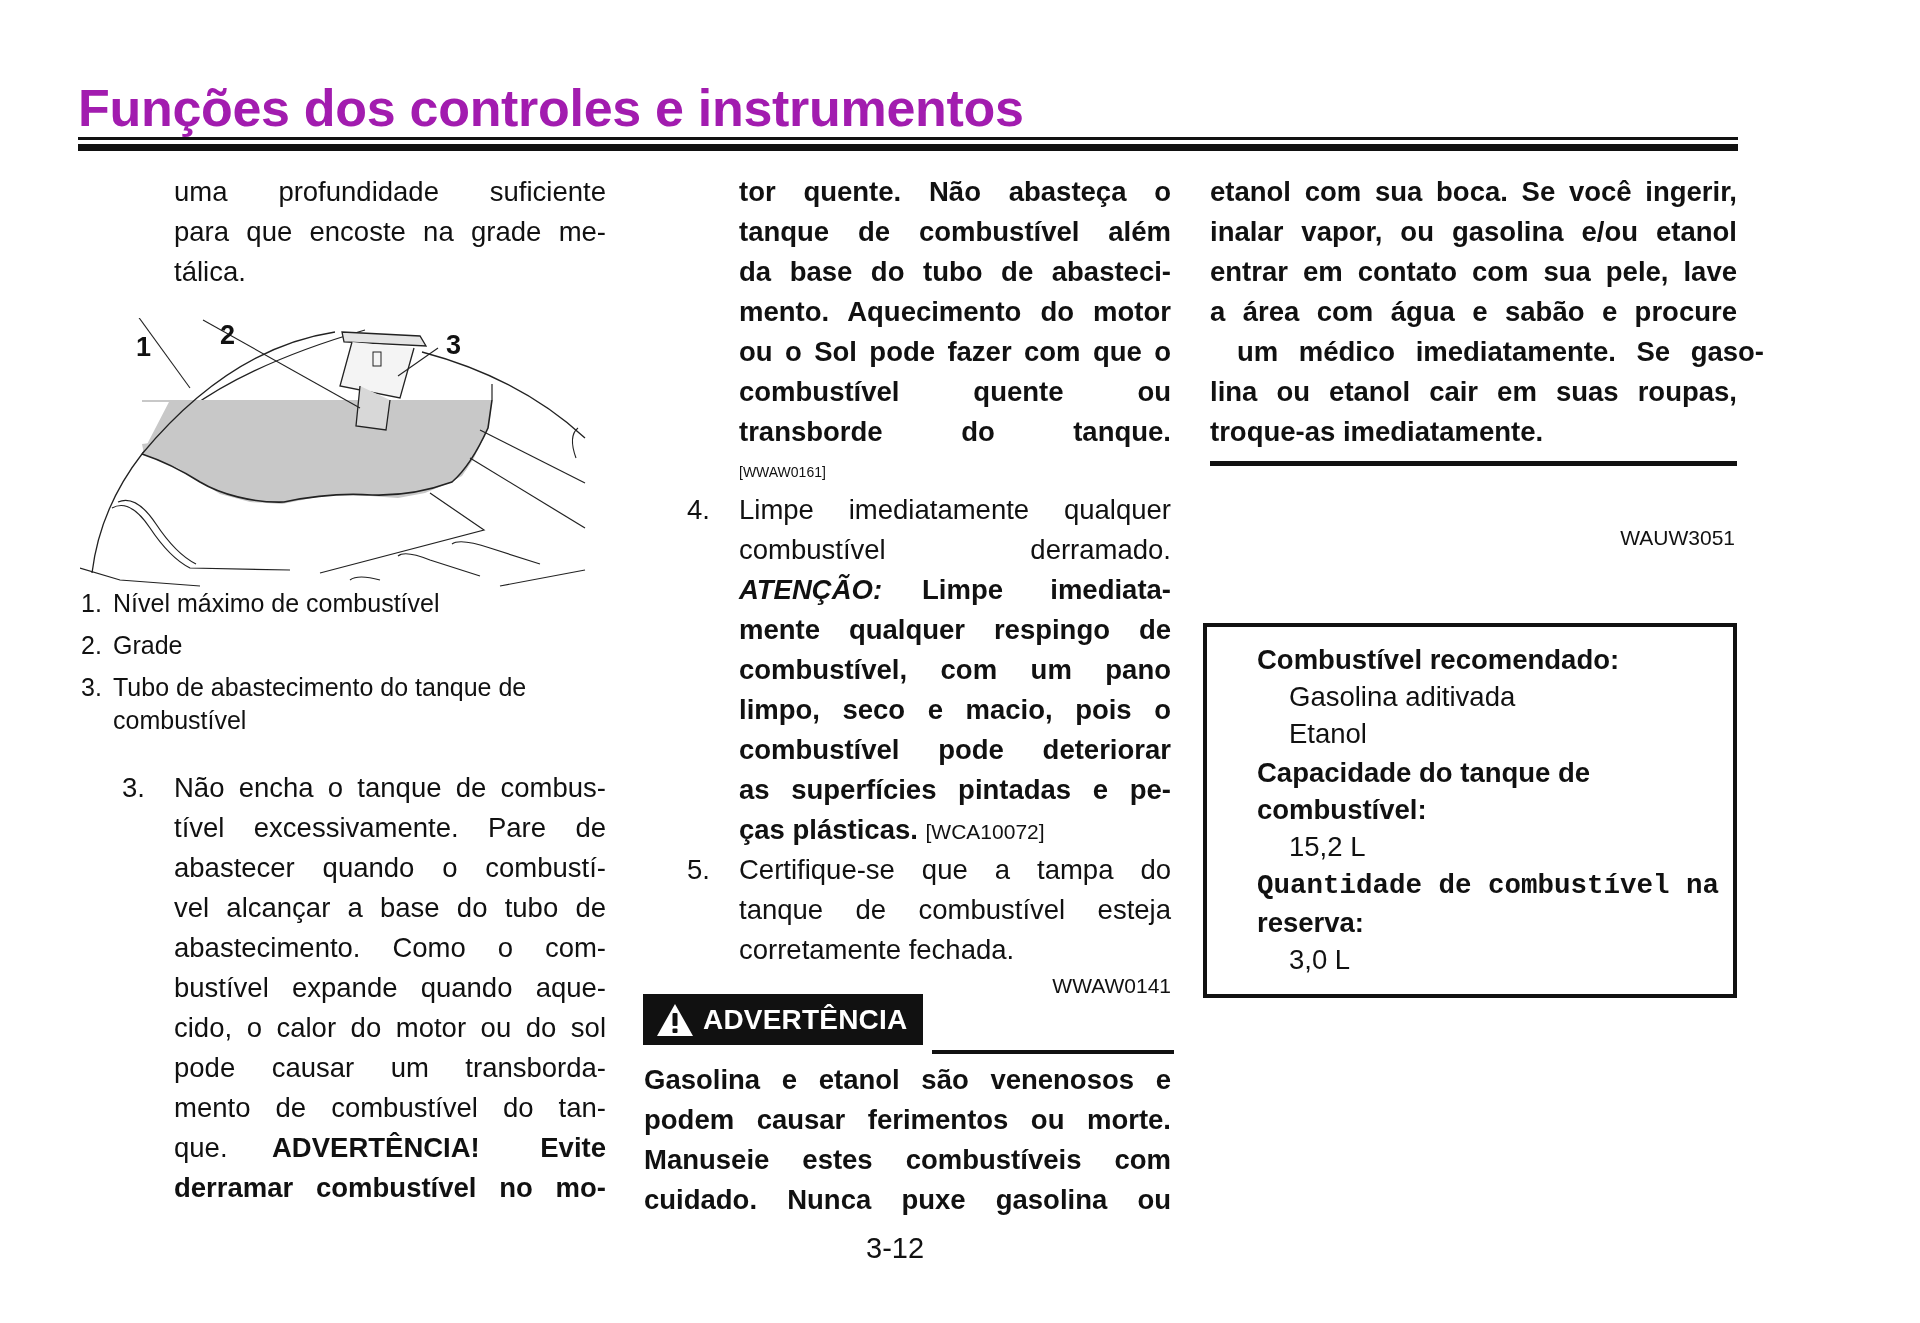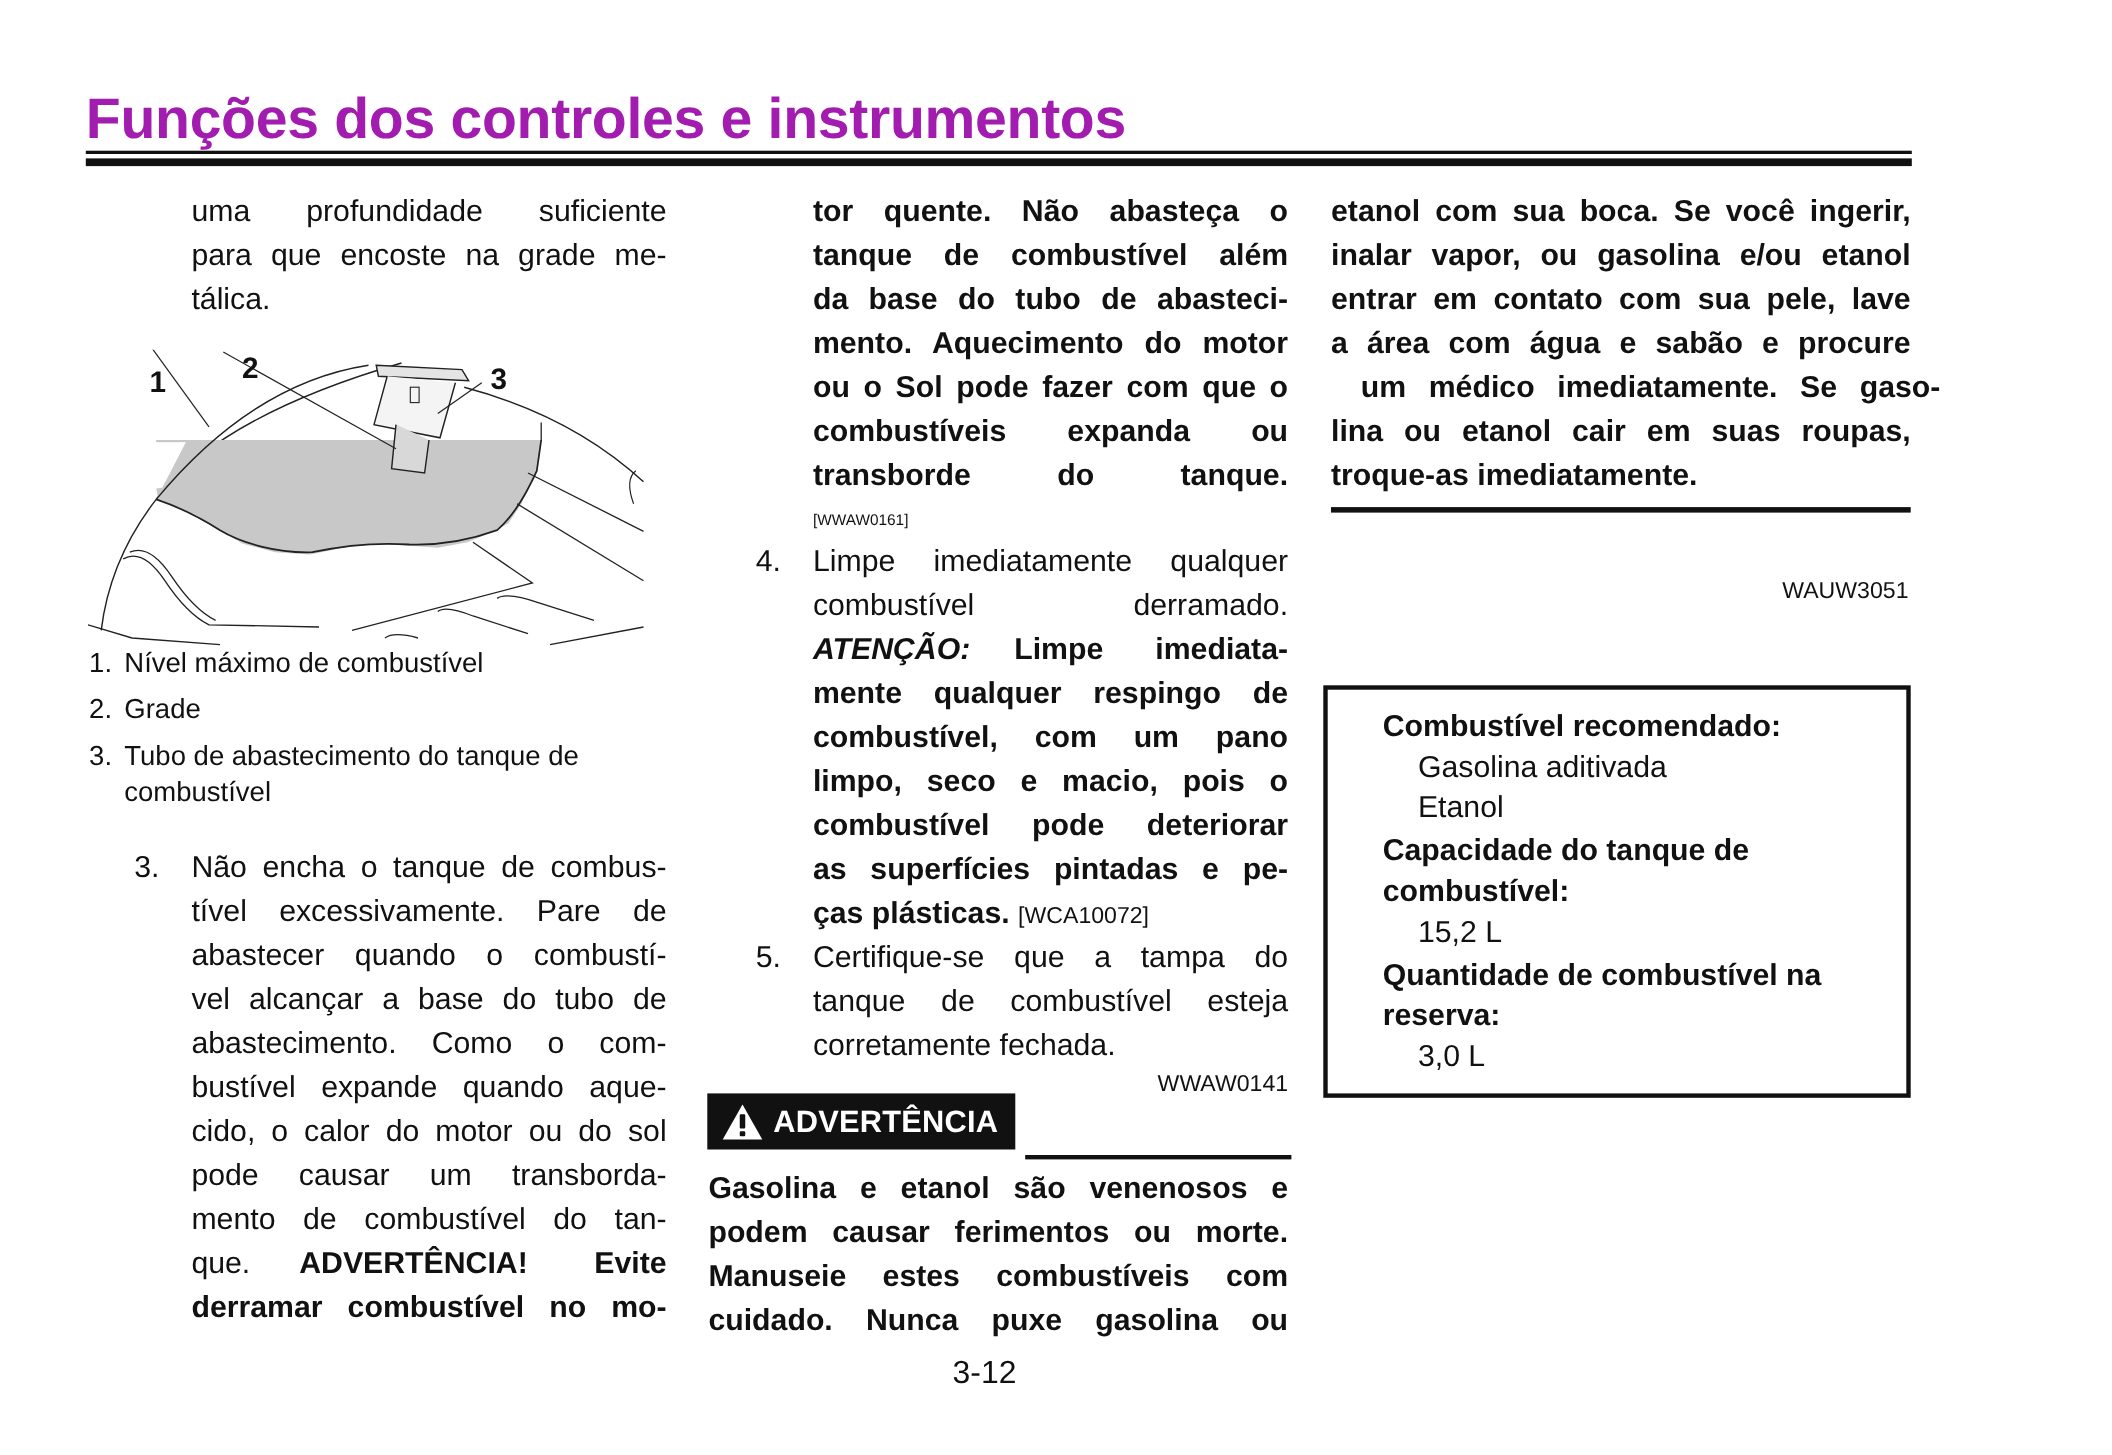--- a/index.html
+++ b/index.html
@@ -117,21 +117,21 @@
     <div class="line b" style="left:174px;top:1168px;width:432px;">derramar combustível no mo-</div>
   </div>
 </div>
 
 <div>
   <div class="line b" style="left:739px;top:172px;width:432px;">tor quente. Não abasteça o</div>
   <div class="line b" style="left:739px;top:212px;width:432px;">tanque de combustível além</div>
   <div class="line b" style="left:739px;top:252px;width:432px;">da base do tubo de abasteci-</div>
   <div class="line b" style="left:739px;top:292px;width:432px;">mento. Aquecimento do motor</div>
   <div class="line b" style="left:739px;top:332px;width:432px;">ou o Sol pode fazer com que o</div>
-  <div class="line b" style="left:739px;top:372px;width:432px;">combustíveis expanda ou</div>
+  <div class="line b" style="left:739px;top:372px;width:432px;">combustível quente ou</div>
   <div class="line b" style="left:739px;top:412px;width:432px;">transborde do tanque.</div>
   <div class="line nj code" style="left:739px;top:452px;width:432px;font-size:14px;">[WWAW0161]</div>
 
   <div class="num" style="left:687px;top:490px;">4.</div>
   <div class="line" style="left:739px;top:490px;width:432px;">Limpe imediatamente qualquer</div>
   <div class="line" style="left:739px;top:530px;width:432px;">combustível derramado.</div>
   <div class="line nj bi" style="left:739px;top:570px;">ATENÇÃO:</div>
   <div class="line b" style="left:922px;top:570px;width:249px;">Limpe imediata-</div>
   <div class="line b" style="left:739px;top:610px;width:432px;">mente qualquer respingo de</div>
   <div class="line b" style="left:739px;top:650px;width:432px;">combustível, com um pano</div>
@@ -177,18 +177,18 @@
 
   <div class="line r" style="left:1210px;top:518px;width:525px;font-size:21px;">WAUW3051</div>
 
   <div class="abs spec-box"></div>
   <div class="spec b" style="left:1257px;top:641px;">Combustível recomendado:</div>
   <div class="spec" style="left:1289px;top:678px;">Gasolina aditivada</div>
   <div class="spec" style="left:1289px;top:715px;">Etanol</div>
   <div class="spec b" style="left:1257px;top:754px;">Capacidade do tanque de</div>
   <div class="spec b" style="left:1257px;top:791px;">combustível:</div>
   <div class="spec" style="left:1289px;top:828px;">15,2 L</div>
-  <div class="spec b" style="left:1257px;top:867px;">Quantidade de combustível na</div>
+  <div class="spec b" style="left:1257px;top:867px;font-family:Liberation Mono, monospace;">Quantidade de combustível na</div>
   <div class="spec b" style="left:1257px;top:904px;">reserva:</div>
   <div class="spec" style="left:1289px;top:941px;">3,0 L</div>
 </div>
 
 <div class="abs page-num">3-12</div>
 
 </body></html>

